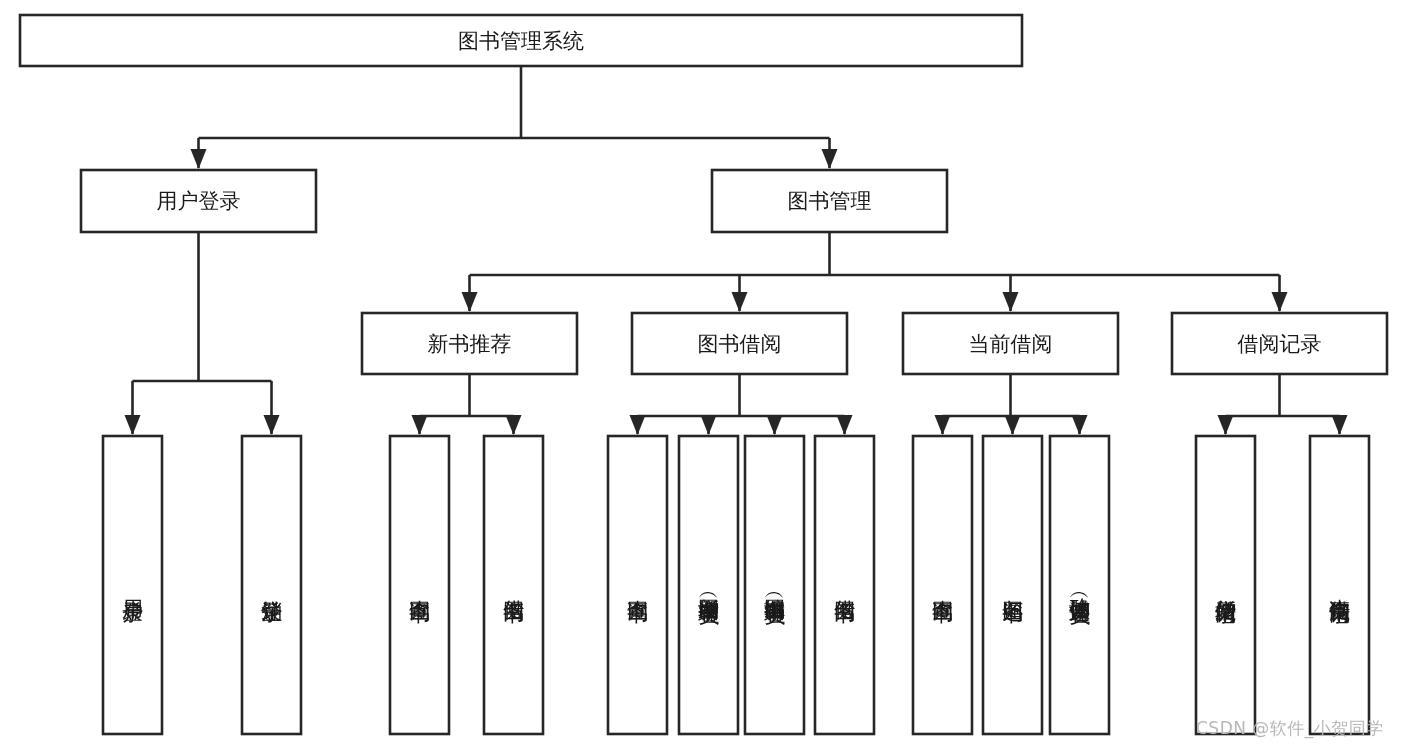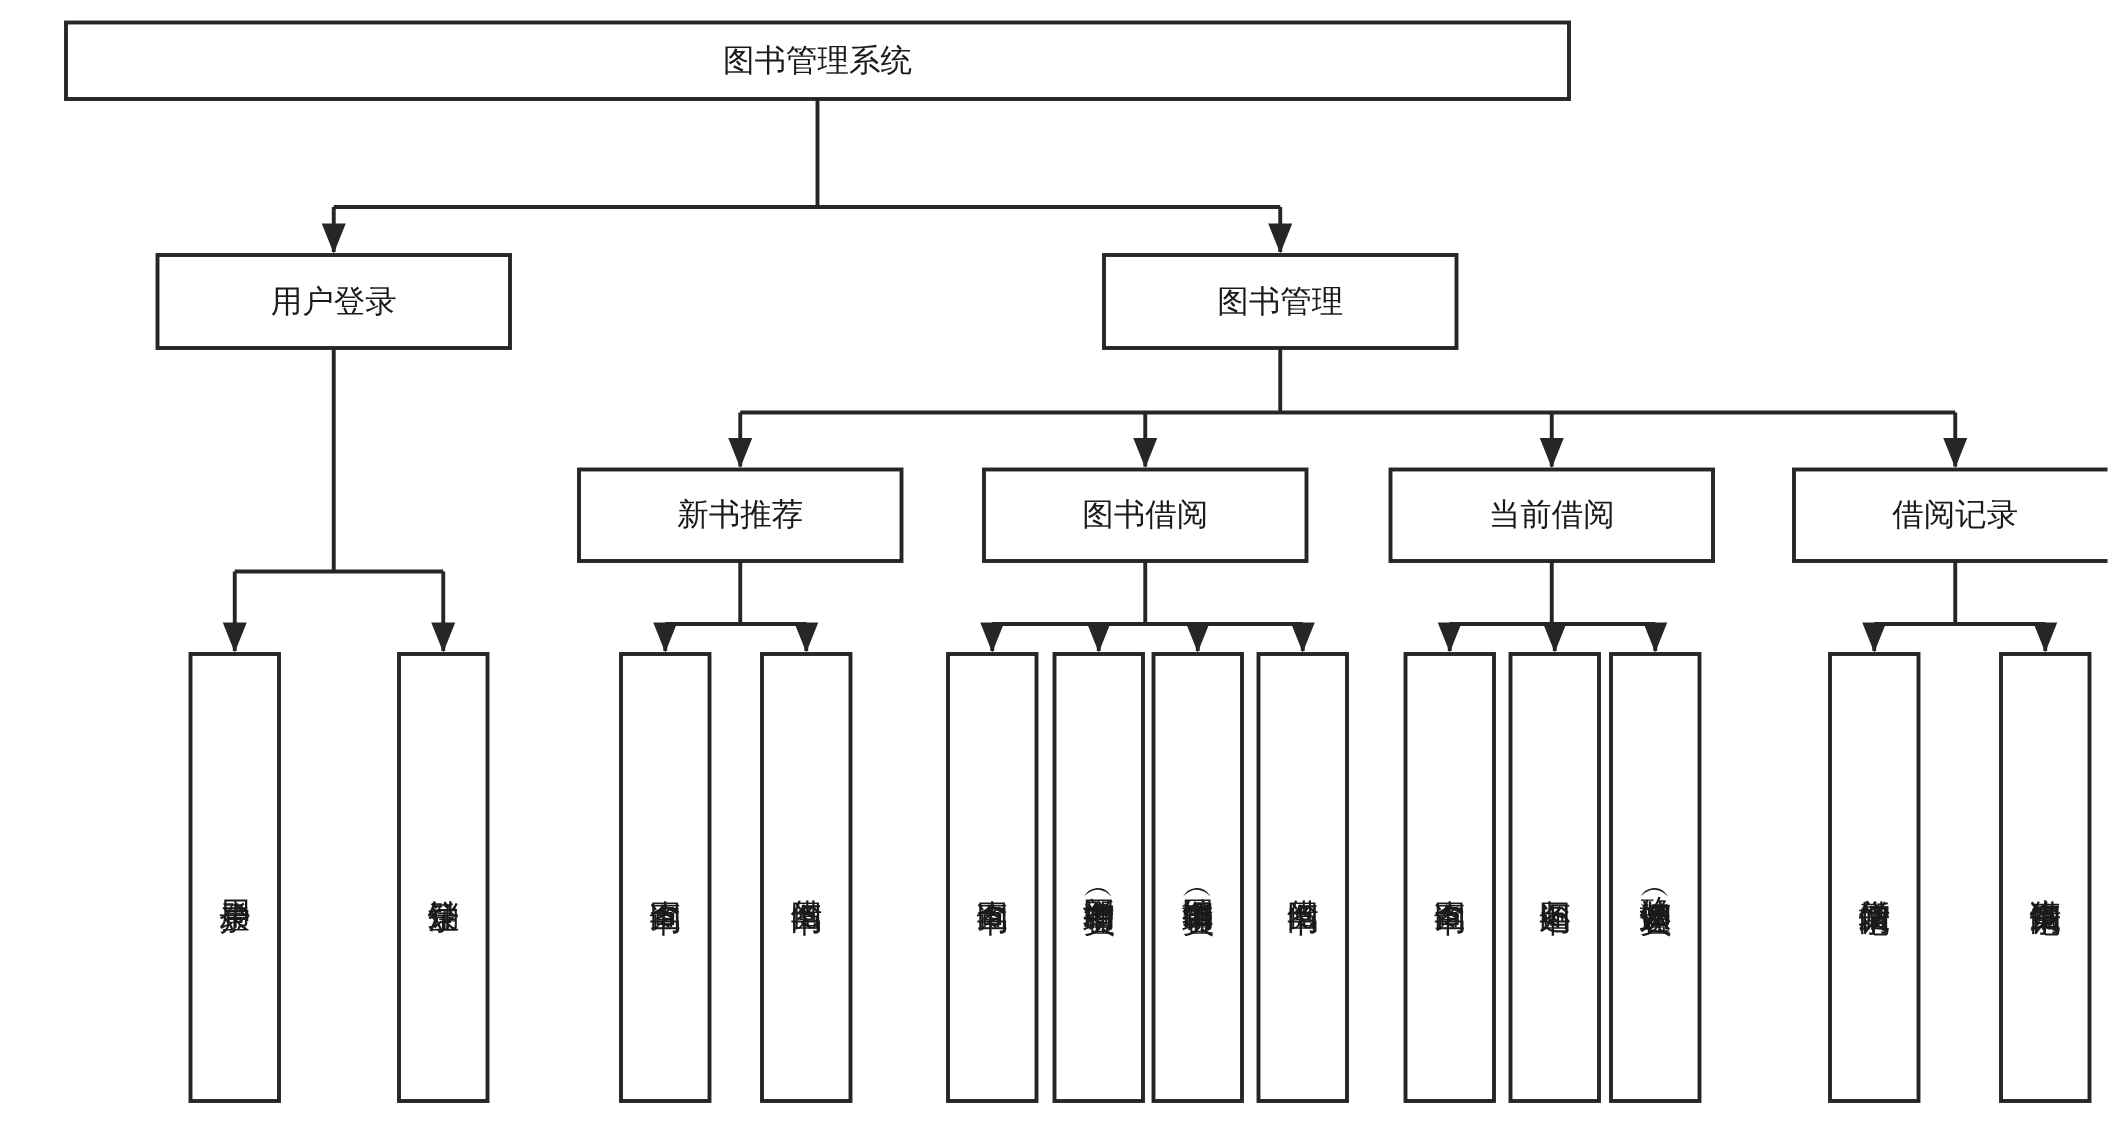--- a/index.html
+++ b/index.html
@@ -11,21 +11,20 @@
     width: 1405px;
     height: 747px;
     font-family: "DejaVu Sans", "Liberation Sans", sans-serif;
     overflow: hidden;
   }
   #diagram-root {
     position: relative;
     width: 1119px;
     height: 747px;
     background: #ffffff;
-    margin-left: 24px;
   }
   svg#tree-svg {
     position: absolute;
     left: 0;
     top: 0;
     width: 1405px;
     height: 747px;
   }
   .node-box {
     fill: #ffffff;
@@ -175,14 +174,15 @@
       <div class="leaf-text-wrap" style="left: 679px; top: 436px; width: 59px; height: 298px;">新增图书（管理员）</div>
       <div class="leaf-text-wrap" style="left: 745px; top: 436px; width: 59px; height: 298px;">编辑图书（管理员）</div>
       <div class="leaf-text-wrap" style="left: 815px; top: 436px; width: 59px; height: 298px;">借阅图书</div>
       <div class="leaf-text-wrap" style="left: 913px; top: 436px; width: 59px; height: 298px;">查询图书</div>
       <div class="leaf-text-wrap" style="left: 983px; top: 436px; width: 59px; height: 298px;">归还图书</div>
       <div class="leaf-text-wrap" style="left: 1050px; top: 436px; width: 59px; height: 298px;">确认归还（管理员）</div>
       <div class="leaf-text-wrap" style="left: 1196px; top: 436px; width: 59px; height: 298px;">新增借阅记录</div>
       <div class="leaf-text-wrap" style="left: 1310px; top: 436px; width: 59px; height: 298px;">查询借阅记录</div>
     </div>
 
+  <div class="watermark" style="left: 1196px; top: 717px;">CSDN @软件_小贺同学</div>
 
 </div>
 
 </body></html>

